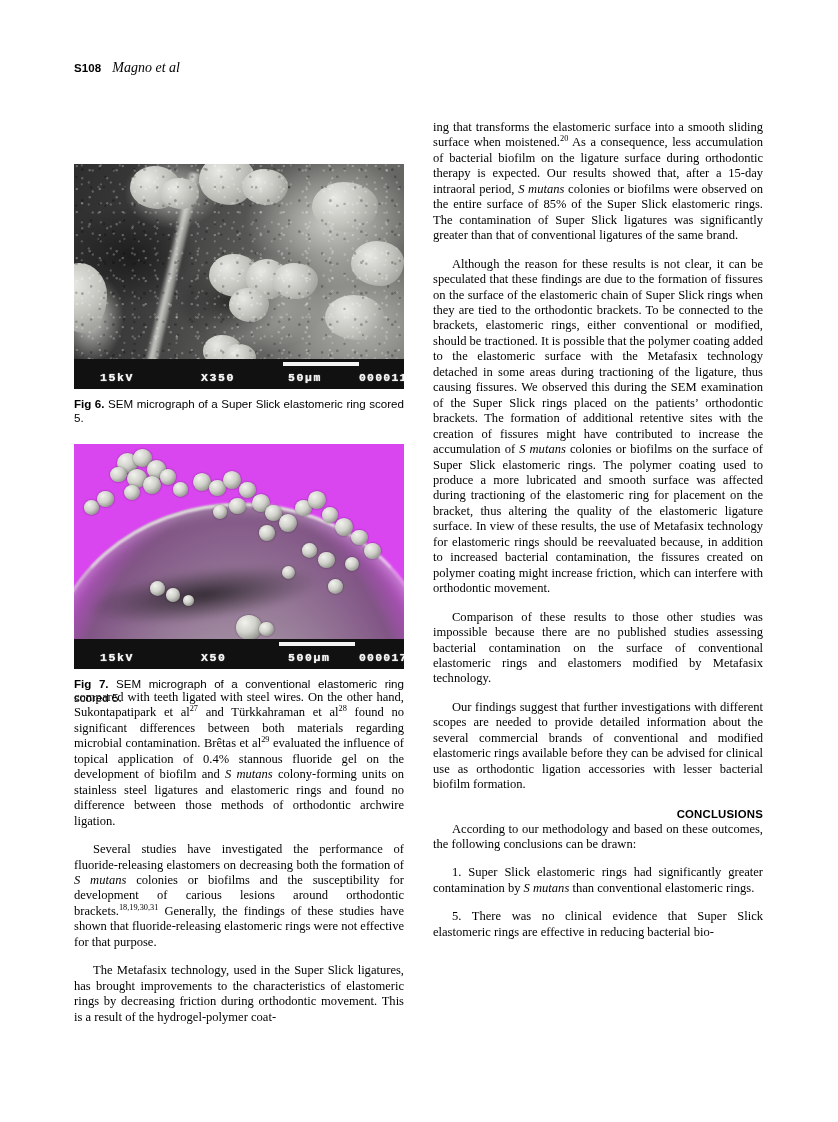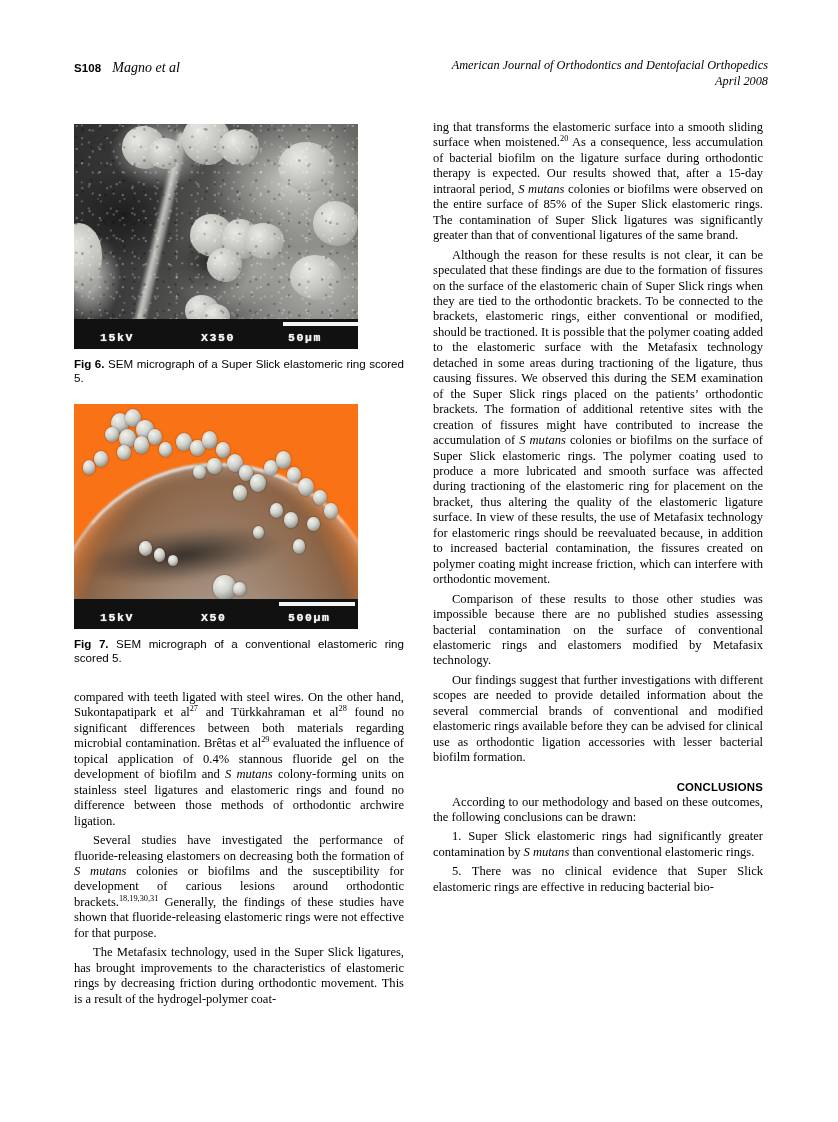--- a/index.html
+++ b/index.html
@@ -72,21 +72,21 @@
 
   .body-text {
     font-family: "Liberation Serif", serif;
     font-size: 12.55px;
     line-height: 15.45px;
     text-align: justify;
     text-justify: inter-word;
     hyphens: manual;
     margin: 0;
   }
-  .body-text + .body-text { margin-top: 4px; }
+  .body-text + .body-text { margin-top: 13px; }
   .indent { text-indent: 19px; }
 
   .sec-head {
     font-family: "Liberation Sans", sans-serif;
     font-weight: bold;
     font-size: 11.4px;
     letter-spacing: 0.2px;
     margin: 14px 0 1px 0;
     line-height: 14px;
     text-align: right;
@@ -99,24 +99,25 @@
     vertical-align: 5px;
   }
 
   
   .figure { position: absolute; left: 74px; width: 330px; }
   .fig6 { top: 124px; }
   .fig7 { top: 404px; }
 
   .micrograph {
     position: relative;
-    width: 284px;
+    width: 330px;
     height: 225px;
     overflow: hidden;
-    background: #f97316;
+    background: #d946ef;
+    margin-top: 40px;
   }
 
   
   .m6-base {
     position: absolute; inset: 0;
     background:
       radial-gradient(ellipse 120px 90px at 78% 26%, rgba(215,215,210,0.90), rgba(215,215,210,0) 72%),
       radial-gradient(ellipse 150px 120px at 88% 72%, rgba(195,195,190,0.80), rgba(195,195,190,0) 70%),
       radial-gradient(ellipse 70px 55px at 30% 12%, rgba(205,205,200,0.85), rgba(205,205,200,0) 70%),
       radial-gradient(ellipse 46px 64px at 5% 68%, rgba(225,225,220,0.92), rgba(225,225,220,0) 72%),
@@ -244,24 +245,20 @@
   .figcap .lbl { font-weight: bold; }
 </style>
 </head>
 <body>
 
 <div class="page">
 
   <div class="runhead">
     <div class="runhead-left">
       <span class="folio">S108</span><span class="runhead-author">Magno et al</span>
-    </div>
-    <div class="runhead-right">
-      <div>American Journal of Orthodontics and Dentofacial Orthopedics</div>
-      <div>April 2008</div>
     </div>
   </div>
 
   <div class="figure fig6">
     <div class="micrograph">
       <div class="m6-base"></div>
       <div class="m6-dark" style="left:-4%;  top:18%; width:42%; height:46%;"></div>
       <div class="m6-dark" style="left:30%; top:44%; width:34%; height:34%;"></div>
       <div class="m6-ridge"></div>
       <div class="m6-blob" style="left:38%; top:-4%;  width:17%; height:22%;"></div>

